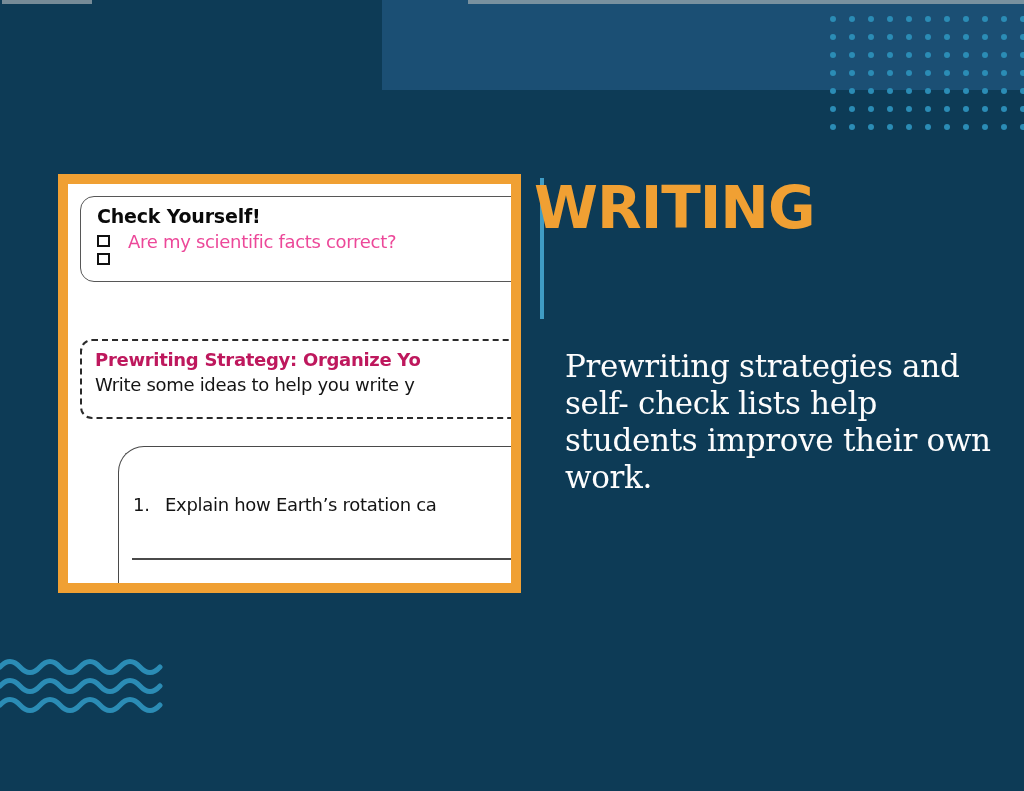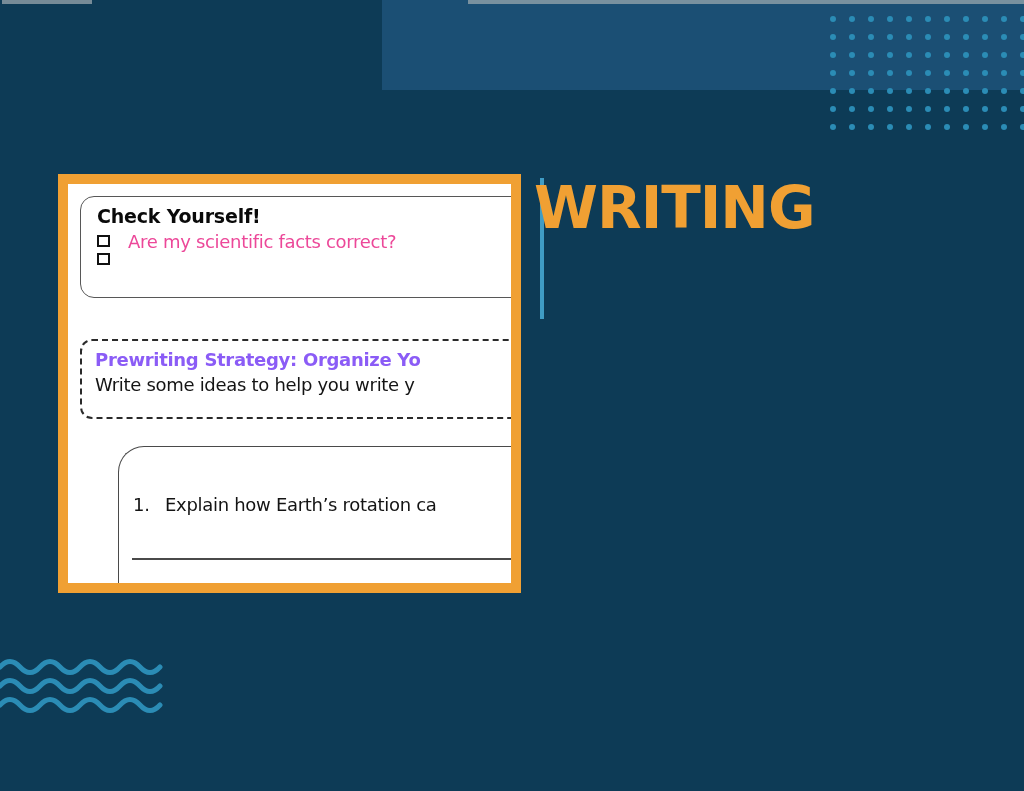--- a/index.html
+++ b/index.html
@@ -75,21 +75,21 @@
     background: #ffffff;
     overflow: hidden;
   }
 
   
   .ws-check {
     position: absolute;
     left: 12px;
     top: 12px;
     width: 520px;
-    height: 102px;
+    height: 86px;
     border: 1.6px solid #575757;
     border-radius: 14px;
     box-sizing: border-box;
     padding: 7px 0 0 16px;
   }
   .ws-check-title {
     font-family: "DejaVu Sans", sans-serif;
     font-weight: bold;
     font-size: 19px;
     color: #0a0a0a;
@@ -128,21 +128,21 @@
     height: 80px;
     border: 2px dashed #2a2a2a;
     border-radius: 12px;
     box-sizing: border-box;
     padding: 8px 0 0 13px;
   }
   .ws-pre-title {
     font-family: "DejaVu Sans", sans-serif;
     font-weight: bold;
     font-size: 18px;
-    color: #8b5cf6;
+    color: #be185d;
     white-space: nowrap;
     letter-spacing: -0.3px;
   }
   .ws-pre-sub {
     font-family: "DejaVu Sans", sans-serif;
     font-size: 18px;
     color: #141414;
     white-space: nowrap;
     margin-top: 4px;
     letter-spacing: -0.3px;
@@ -344,20 +344,21 @@
 
     </div>
   </div>
 
   <div class="accent-bar"></div>
 
   <div class="title">
     <div>WRITING</div>
   </div>
 
+  <div class="subtitle">Prewriting strategies and self- check lists help students improve their own work.</div>
 
   <svg class="waves" viewBox="0 0 165 62">
     <g fill="none" stroke="#2b8cb5" stroke-width="5" stroke-linecap="round">
       <path d="M0 12 Q 10 1 20 12 T 40 12 T 60 12 T 80 12 T 100 12 T 120 12 T 140 12 T 160 12"></path>
       <path d="M0 31 Q 10 20 20 31 T 40 31 T 60 31 T 80 31 T 100 31 T 120 31 T 140 31 T 160 31"></path>
       <path d="M0 50 Q 10 39 20 50 T 40 50 T 60 50 T 80 50 T 100 50 T 120 50 T 140 50 T 160 50"></path>
     </g>
   </svg>
 
 </div>

